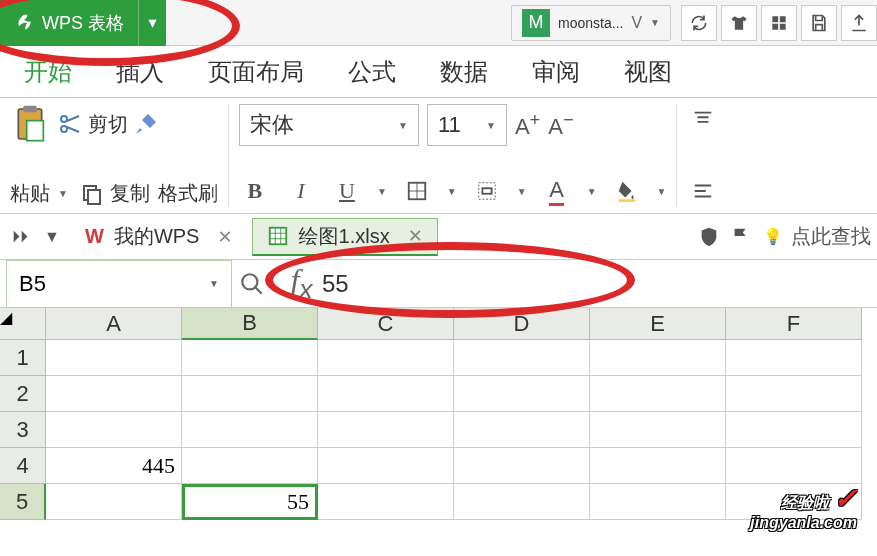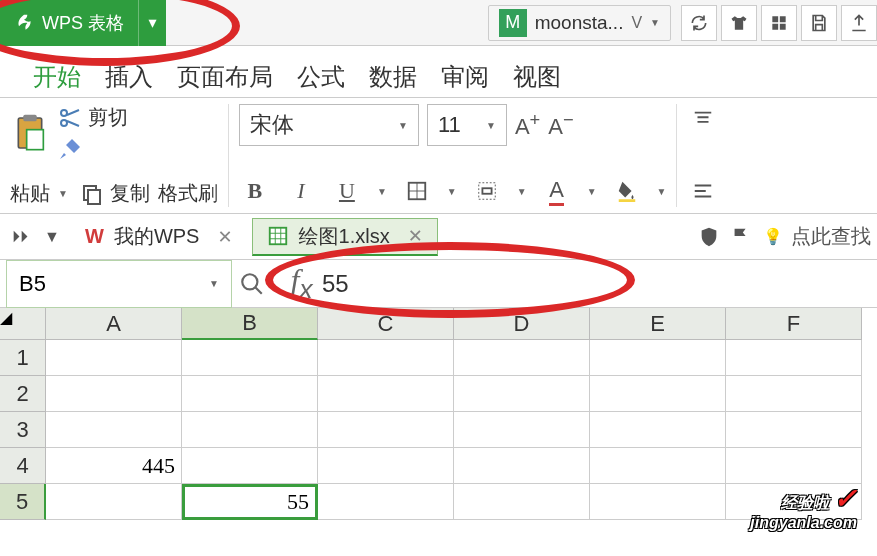--- a/index.html
+++ b/index.html
@@ -6,28 +6,28 @@
 body { width: 877px; height: 556px; background: #fff; overflow: hidden; position: relative; }
 
 
 .titlebar { height: 46px; background: #f5f5f5; display: flex; align-items: center; border-bottom: 1px solid #ccc; }
 .app-badge { height: 46px; background: #2e9d3e; color: #fff; display: flex; align-items: center; padding: 0 14px; font-size: 18px; font-weight: 500; }
 .app-badge .leaf { width: 20px; height: 20px; margin-right: 8px; }
 .app-dd { width: 28px; height: 46px; background: #2e9d3e; display: flex; align-items: center; justify-content: center; border-left: 1px solid rgba(255,255,255,.3); color: #fff; }
 .title-spacer { flex: 1; }
 .user-chip { display: flex; align-items: center; gap: 8px; padding: 0 10px; height: 36px; border: 1px solid #ccc; border-radius: 2px; }
 .user-av { width: 28px; height: 28px; background: #33a05a; color: #fff; display: flex; align-items: center; justify-content: center; font-size: 18px; }
-.user-name { font-size: 19px; color: #333; }
+.user-name { font-size: 14px; color: #333; }
 .user-dd { color: #666; }
 .tb-icons { display: flex; align-items: center; gap: 4px; margin-left: 10px; }
 .tb-btn { width: 36px; height: 36px; display: flex; align-items: center; justify-content: center; border: 1px solid #ccc; background: #fff; color: #555; }
 .tb-btn svg { width: 20px; height: 20px; }
 
 
-.menurow { height: 52px; display: flex; align-items: flex-end; padding-left: 33px; gap: 24px; border-bottom: 1px solid #ccc; }
+.menurow { height: 52px; display: flex; align-items: center; padding-left: 24px; gap: 44px; border-bottom: 1px solid #ccc; }
 .menurow .tab { font-size: 24px; color: #333; padding: 4px 0; }
 .menurow .tab.active { color: #2e9d3e; }
 
 
 .ribbon { height: 116px; background: #fff; display: flex; align-items: stretch; border-bottom: 1px solid #ccc; padding: 6px 0; }
 .group { display: flex; flex-direction: column; justify-content: space-between; padding: 0 10px; border-right: 1px solid #ddd; }
 .group:last-child { border-right: none; }
 .row { display: flex; align-items: center; gap: 8px; }
 .big-ic { display: flex; flex-direction: column; align-items: center; gap: 2px; }
 .big-ic svg { width: 40px; height: 40px; }
@@ -140,21 +140,21 @@
 <div class="ribbon">
   <div class="group">
     <div class="row">
       <div class="big-ic">
         <svg viewBox="0 0 24 24">
             <rect x="5" y="3" width="14" height="18" rx="1" fill="#d9a441" stroke="#555"></rect>
             <rect x="8" y="1" width="8" height="4" rx="1" fill="#888"></rect>
             <rect x="10" y="10" width="10" height="12" fill="#fff" stroke="#2e9d3e"></rect>
           </svg>
       </div>
-      <div style="display:flex;flex-direction:column;gap:6px;">
+      <div style="display:flex;flex-direction:row;gap:6px;">
         <div class="small-ic">
           <svg viewBox="0 0 24 24">
               <circle cx="6" cy="7" r="3" fill="none" stroke="#4a7db5" stroke-width="2"></circle>
               <circle cx="6" cy="17" r="3" fill="none" stroke="#4a7db5" stroke-width="2"></circle>
               <path stroke="#4a7db5" stroke-width="2" d="M9 9l12-5M9 15l12 5"></path>
             </svg>
           <span class="lbl">剪切</span>
         </div>
         <div class="small-ic">
           <svg viewBox="0 0 24 24">

